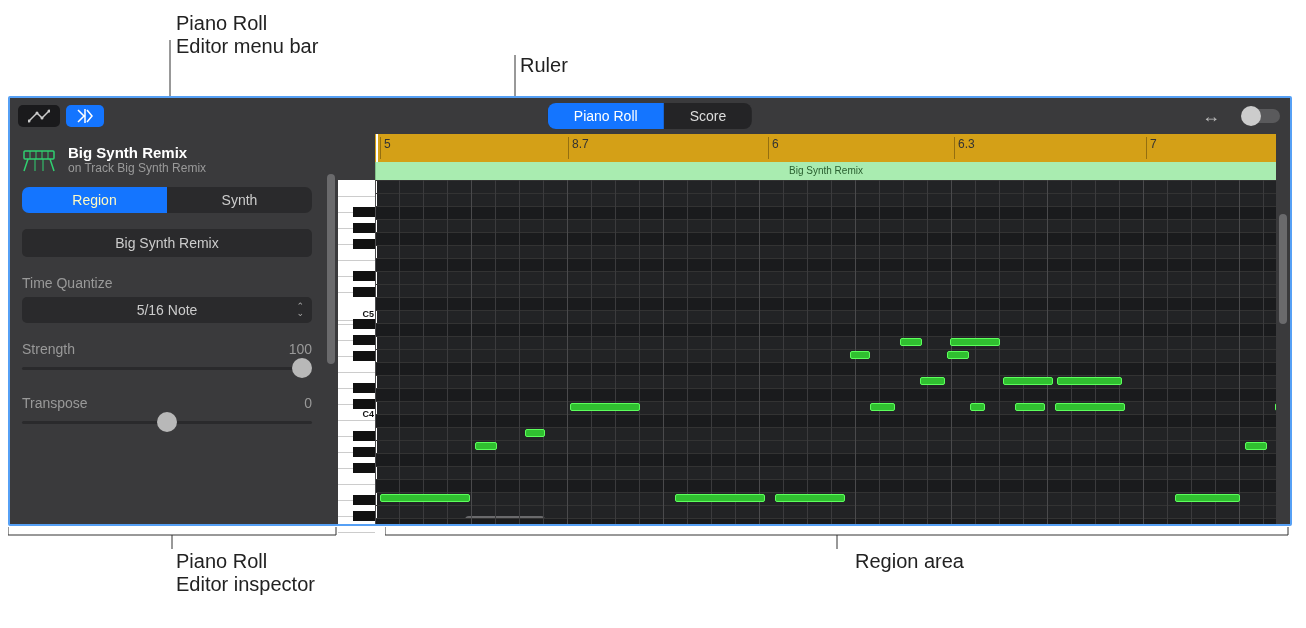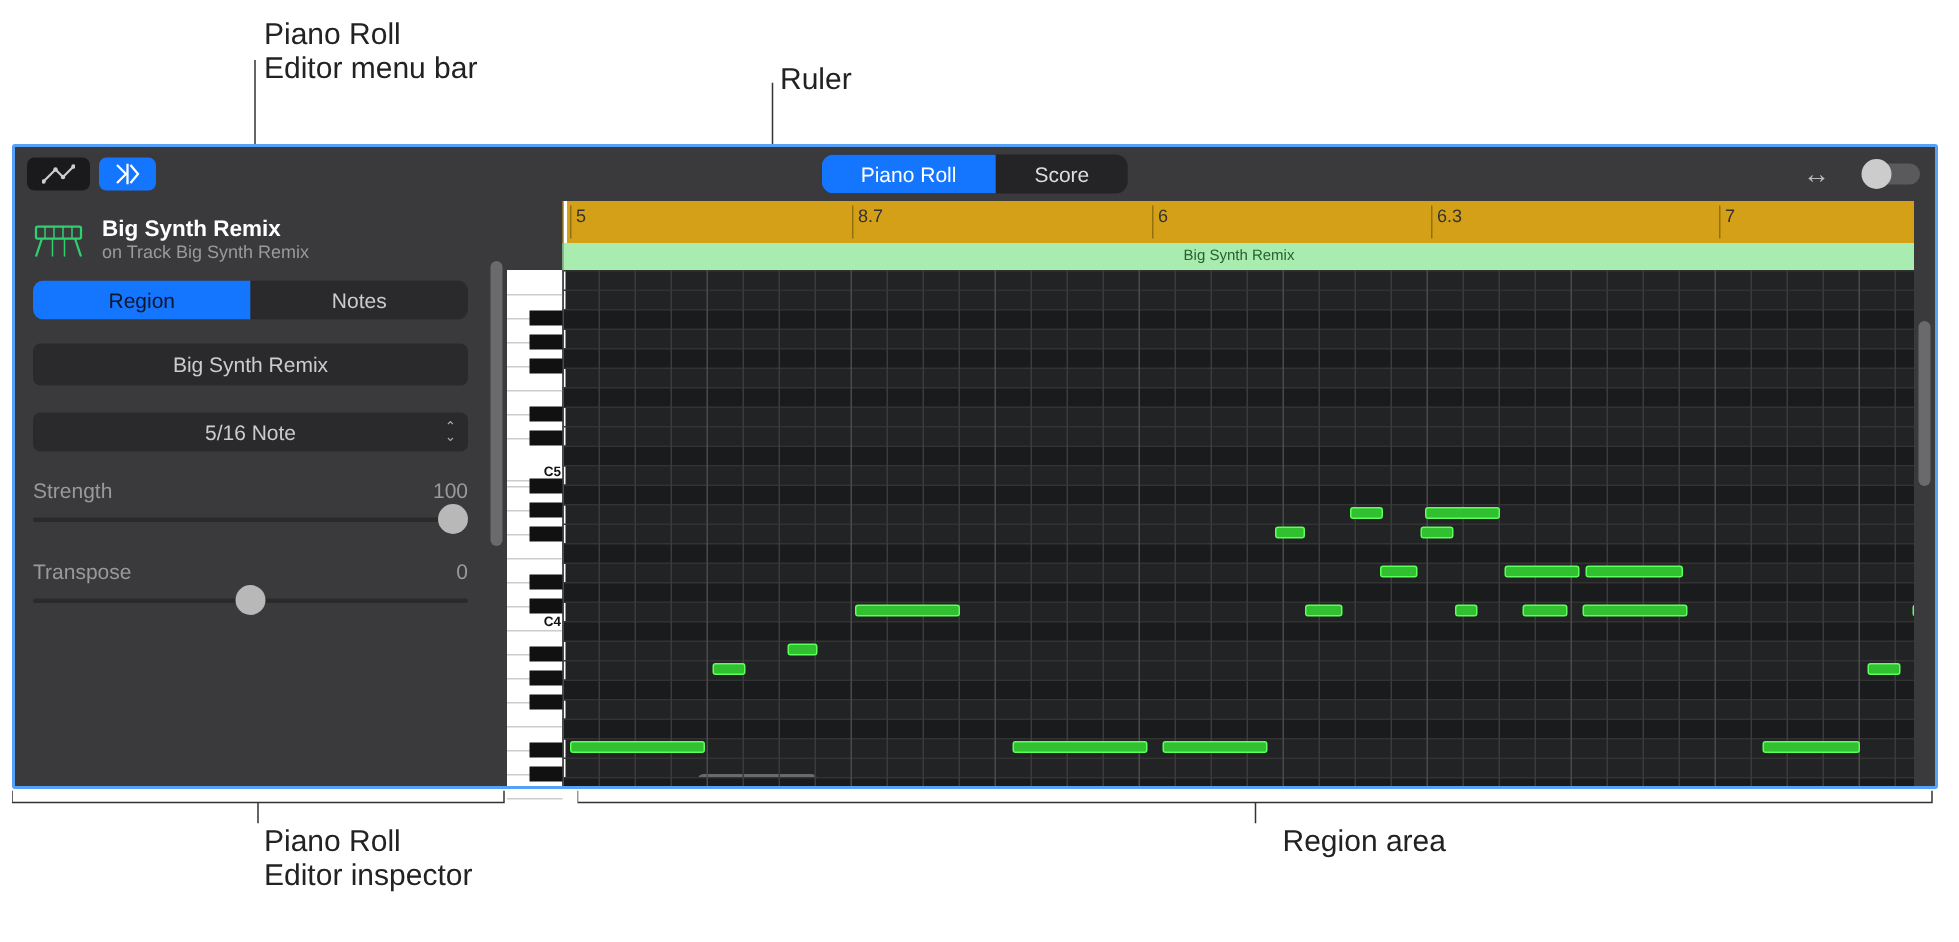--- a/index.html
+++ b/index.html
@@ -16,21 +16,21 @@
   .tgl:before{content:"";position:absolute;left:-1px;top:-3px;width:20px;height:20px;background:#ccc;border-radius:50%}
   .body{flex:1;display:flex;min-height:0}
   .inspector{width:328px;display:flex;min-height:0}
   .ins-main{flex:1;padding:10px 12px;color:#ccc;overflow:hidden}
   .hdr{display:flex;align-items:center;gap:12px;margin-bottom:12px}
   .hdr svg{flex:none}
   .ttl{font-size:15px;font-weight:600;color:#fff}
   .sub{font-size:12px;color:#9a9a9a}
   .tab2{display:flex;border-radius:7px;overflow:hidden;margin-bottom:16px}
   .tab2>div{flex:1;text-align:center;padding:5px 0;background:#2a2a2c;font-size:14px}
-  .tab2>div.act{background:#1475ff;color:#0f172a}
+  .tab2>div.act{background:#1475ff;color:#fef9c3}
   .field{background:#2a2a2c;border-radius:5px;padding:6px 10px;text-align:center;font-size:14px;margin-bottom:18px}
   .lbl{font-size:14px;color:#999;margin-bottom:6px}
   .sel{background:#2a2a2c;border-radius:5px;padding:5px 10px;display:flex;align-items:center;justify-content:center;position:relative;margin-bottom:18px;font-size:14px}
   .sel:after{content:"⌃\A⌄";white-space:pre;position:absolute;right:8px;font-size:9px;line-height:7px;color:#aaa}
   .row{display:flex;justify-content:space-between;font-size:14px;color:#999;margin-bottom:2px}
   .slider{height:18px;position:relative;margin-bottom:18px}
   .track{position:absolute;top:8px;left:0;right:0;height:3px;background:#2a2a2c;border-radius:2px}
   .thumb{position:absolute;top:-1px;width:20px;height:20px;background:#b8b8b8;border-radius:50%}
   .ins-sb{width:14px;background:#3a3a3c;display:flex;flex-direction:column}
   .ins-sb:before{content:"";background:#6a6a6c;border-radius:4px;margin:40px 3px 0;height:190px}
@@ -56,21 +56,21 @@
   .hscroll{position:absolute;left:90px;bottom:0;height:8px;width:80px;background:#6a6a6c;border-radius:4px}
   .vsb{width:14px;background:#3a3a3c;position:relative}
   .vsb:before{content:"";position:absolute;top:80px;left:3px;right:3px;height:110px;background:#6a6a6c;border-radius:4px}
   .ann{position:absolute;font-size:20px;color:#222}
 </style>
 </head>
 <body>
 
 <div class="ann" style="left:176px;top:12px;width:220px;white-space:pre">Piano Roll
 Editor menu bar</div>
-<div class="ann" style="left:520px;top:42px">Ruler</div>
+<div class="ann" style="left:520px;top:54px">Ruler</div>
 <div class="ann" style="left:176px;top:550px;width:220px;white-space:pre">Piano Roll
 Editor inspector</div>
 <div class="ann" style="left:855px;top:550px">Region area</div>
 <svg style="position:absolute;left:165px;top:40px" width="10" height="92">
     <line x1="5" y1="0" x2="5" y2="92" stroke="#333"></line>
   </svg>
 <svg style="position:absolute;left:510px;top:55px" width="10" height="90">
     <line x1="5" y1="0" x2="5" y2="90" stroke="#333"></line>
   </svg>
 <svg style="position:absolute;left:8px;top:527px" width="330" height="22">
@@ -120,23 +120,24 @@
               <line x1="13" y1="12" x2="13" y2="24" stroke="#30d070"></line>
               <line x1="21" y1="12" x2="21" y2="24" stroke="#30d070"></line>
             </svg>
           <div>
             <div class="ttl">Big Synth Remix</div>
             <div class="sub">on Track Big Synth Remix</div>
           </div>
         </div>
         <div class="tab2">
           <div class="act">Region</div>
-          <div>Notes</div>
+          <div>Synth</div>
         </div>
         <div class="field">Big Synth Remix</div>
+        <div class="lbl">Time Quantize</div>
         <div class="sel">5/16 Note</div>
         <div class="row">
           <span>Strength</span>
           <span>100</span>
         </div>
         <div class="slider">
             <div class="track"></div>
             <div class="thumb" style="left:calc(100% - 20px)"></div>
           </div>
         <div class="row">

